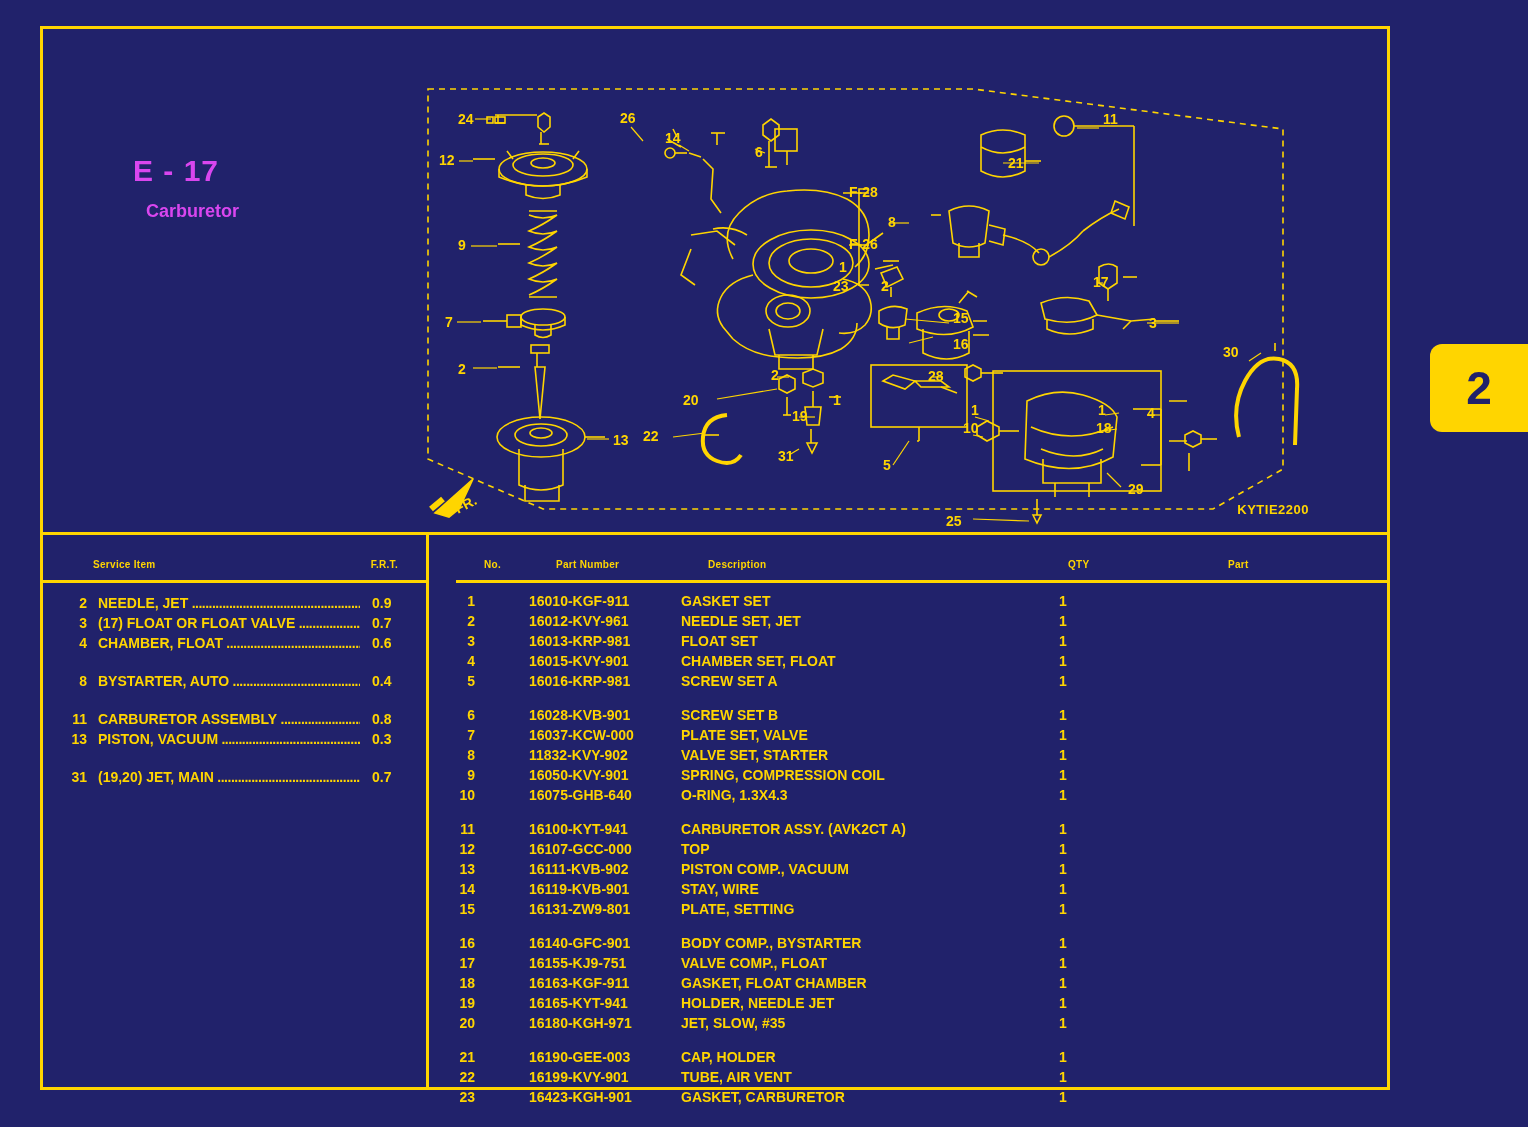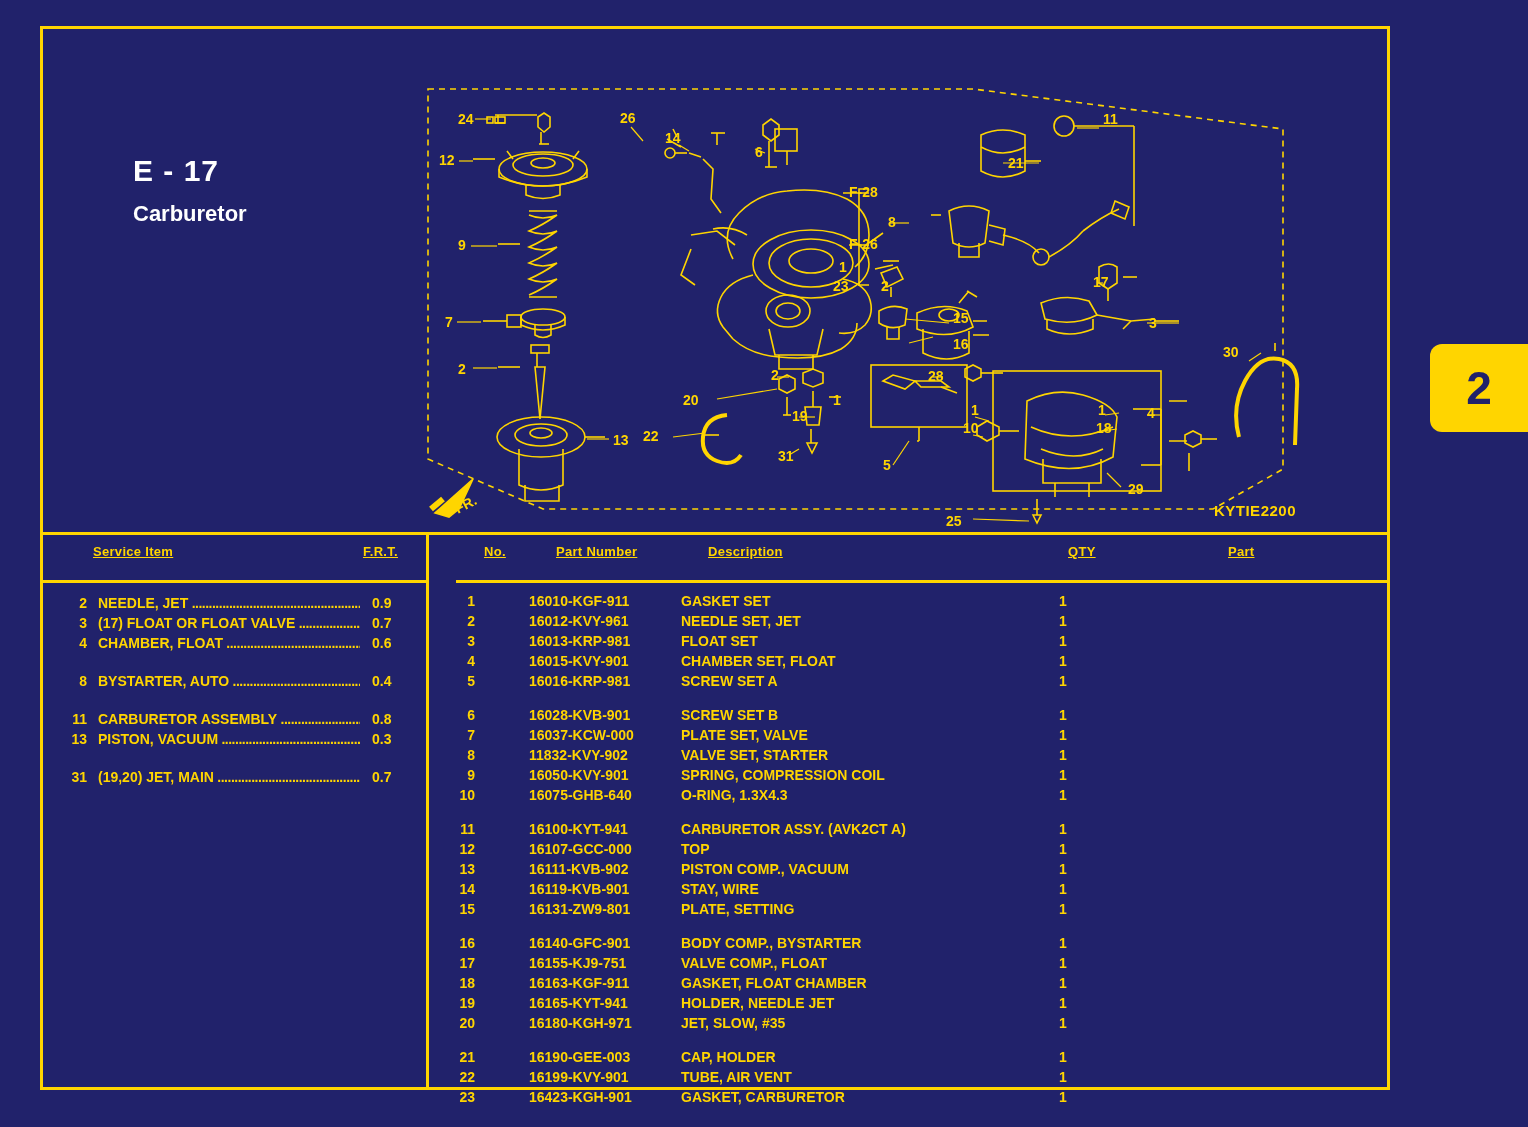--- a/index.html
+++ b/index.html
@@ -33,37 +33,38 @@
   .illus {
     position: absolute;
     left: 0; top: 0;
     width: 100%;
     height: 500px;
   }
   .illus svg { display: block; }
   .title-block {
     position: absolute;
     left: 90px; top: 125px;
-    color: #ffffff;
+    color: #d946ef;
   }
   .title-code {
     font-size: 30px;
     font-weight: bold;
     letter-spacing: 1px;
     line-height: 1.1;
   }
   .title-name {
-    font-size: 22px;
+    font-size: 18px;
     font-weight: bold;
     margin-top: 14px;
+    margin-left: 13px;
   }
   .diagram-code {
     position: absolute;
-    right: 91px; top: 473px;
-    font-size: 15px;
+    right: 78px; top: 473px;
+    font-size: 13px;
     font-weight: bold;
     letter-spacing: 0.5px;
   }
   
   .hr-main {
     position: absolute;
     left: 0; top: 503px;
     width: 100%;
     height: 3px;
     background: #ffd500;
@@ -88,25 +89,24 @@
     position: relative;
     padding-left: 27px;
   }
   .thead {
     height: 45px;
     position: relative;
     border-bottom: 3px solid #ffd500;
   }
   .th {
     position: absolute;
-    top: 9px;
-    font-size: 13px;
+    top: 24px;
+    font-size: 10px;
     font-weight: bold;
     letter-spacing: 0.3px;
-    text-decoration: underline;
   }
   .left-table .th.svc { left: 50px; }
   .left-table .th.frt { right: 28px; }
   .right-table .th.no { left: 28px; }
   .right-table .th.pn { left: 100px; }
   .right-table .th.desc { left: 252px; }
   .right-table .th.qty { left: 612px; }
   .right-table .th.notes { left: 772px; }
 
   .svc-list {

